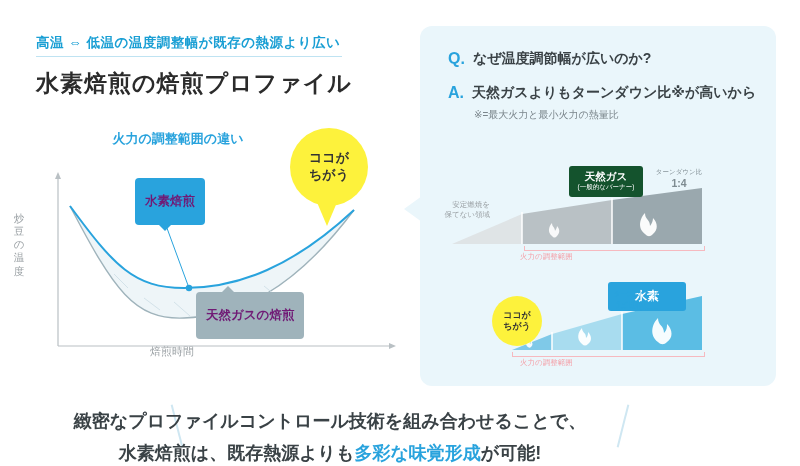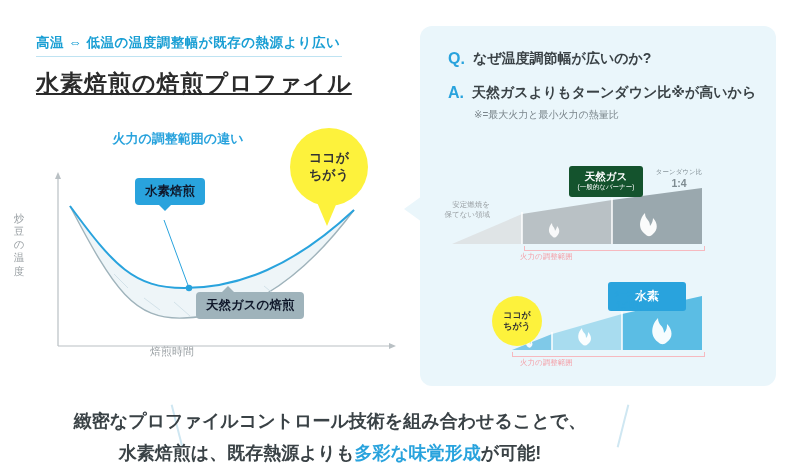--- a/index.html
+++ b/index.html
@@ -20,37 +20,36 @@
     font-size:13.5px;font-weight:bold;color:#1a9fd4;letter-spacing:.5px;
     white-space:nowrap;
   }
   .eyebrow-underline{
     position:absolute;left:36px;top:56px;width:306px;height:1px;background:#bfe3f2;
   }
   .main-title{
     position:absolute;left:36px;top:68px;
     font-size:23px;font-weight:bold;color:#2b2b2b;letter-spacing:1px;
     white-space:nowrap;
-    text-decoration:underline;
   }
 
   
   .chart{position:absolute;left:24px;top:170px;width:380px;height:200px;}
   .axis-y-label{
     position:absolute;left:10px;top:212px;
     font-size:10.5px;color:#9aa0a4;line-height:1.25;text-align:center;width:18px;
   }
   .axis-x-label{
     position:absolute;left:150px;top:344px;
     font-size:11px;color:#9aa0a4;
   }
 
   .tag{
-    position:absolute;border-radius:4px;color:#0f172a;font-size:12.5px;font-weight:bold;
-    padding:5px 10px;white-space:nowrap;
+    position:absolute;border-radius:4px;color:#701a75;font-size:12.5px;font-weight:bold;
+    padding:15px 10px;white-space:nowrap;
   }
   .tag-hydrogen{left:135px;top:178px;background:#29a3dd;}
   .tag-gas{left:196px;top:292px;background:#9fb3bb;}
   .tag-hydrogen:after{
     content:"";position:absolute;left:24px;bottom:-6px;
     border-left:6px solid transparent;border-right:6px solid transparent;
     border-top:6px solid #29a3dd;
   }
   .tag-gas:after{
     content:"";position:absolute;left:26px;top:-6px;

